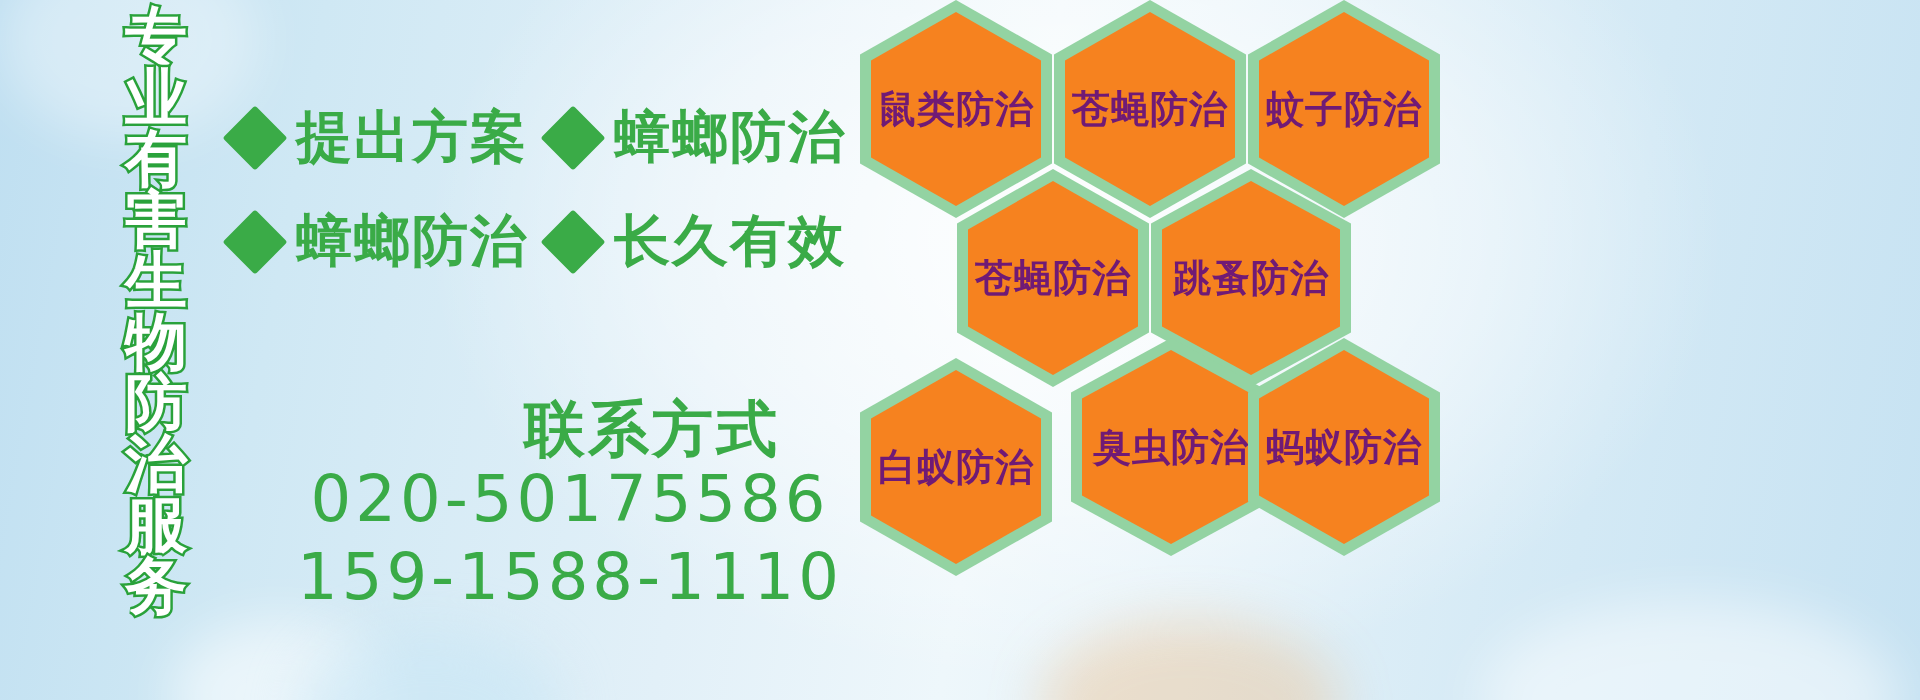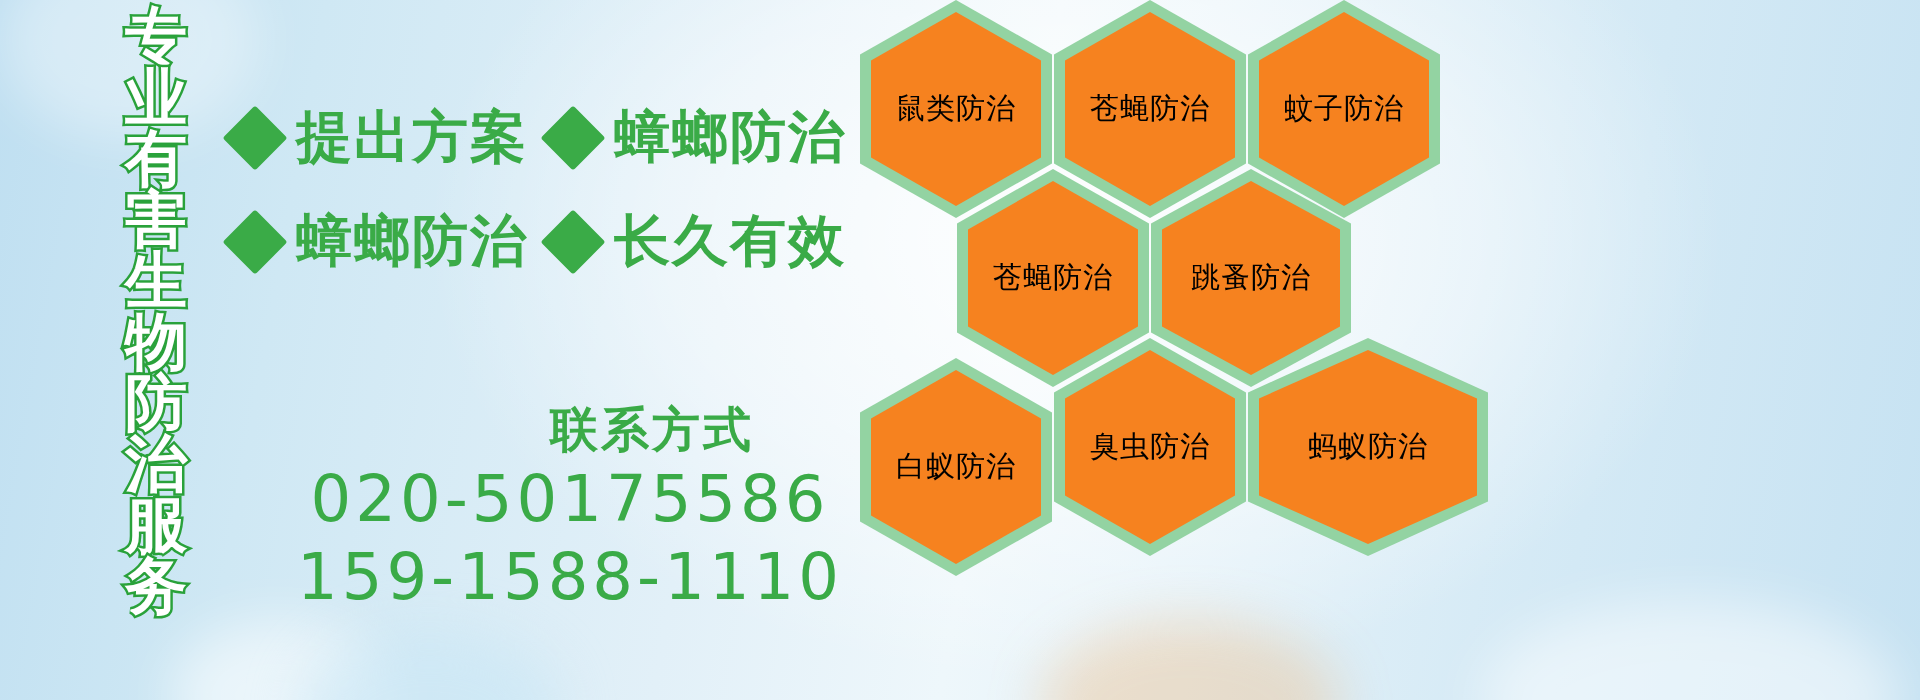--- a/index.html
+++ b/index.html
@@ -49,21 +49,21 @@
   .feature-label{
     font-size:56px;font-weight:bold;color:#3aab47;letter-spacing:2px;
     margin-left:18px;white-space:nowrap;
     font-family:"DejaVu Sans","Liberation Sans",sans-serif;
   }
   .gap{width:22px;flex:none;}
 
   
   #contact{position:absolute;left:232px;top:398px;width:640px;text-align:center;}
   #contact-heading{
-    font-size:48px;font-weight:bold;color:#3aab47;letter-spacing:3px;
+    font-size:61px;font-weight:bold;color:#3aab47;letter-spacing:3px;
     line-height:62px;text-align:center;margin-left:200px;
     font-family:"DejaVu Sans","Liberation Sans",sans-serif;
   }
   .phone{
     font-size:64px;color:#3aab47;letter-spacing:4px;line-height:78px;
     text-align:center;margin-left:36px;
     font-family:"DejaVu Sans","Liberation Sans",sans-serif;
   }
 
   
@@ -76,21 +76,21 @@
     background:#93d3a2;
     clip-path:polygon(50% 0%,100% 25%,100% 75%,50% 100%,0% 75%,0% 25%);
   }
   .hex .hex-inner{
     position:absolute;left:11px;top:12px;right:11px;bottom:12px;
     background:#f6821f;
     clip-path:polygon(50% 0%,100% 25%,100% 75%,50% 100%,0% 75%,0% 25%);
     display:flex;align-items:center;justify-content:center;
   }
   .hex-label{
-    font-size:29px;font-weight:normal;color:#000000;letter-spacing:1px;
+    font-size:38px;font-weight:bold;color:#701a75;letter-spacing:1px;
     white-space:nowrap;
     font-family:"DejaVu Sans","Liberation Sans",sans-serif;
   }
 </style>
 </head>
 <body>
 
 <div id="banner">
 
   <div class="blob b5"></div>
@@ -180,28 +180,28 @@
       </div>
     </div>
 
     <div class="hex" style="left:4px;top:364px;">
       <div class="hex-outer"></div>
       <div class="hex-inner">
         <span class="hex-label">白蚁防治</span>
       </div>
     </div>
 
-    <div class="hex" style="left:198px;top:344px;">
+    <div class="hex" style="left:215px;top:344px;padding-left:8px;">
       <div class="hex-outer"></div>
       <div class="hex-inner">
         <span class="hex-label">臭虫防治</span>
       </div>
     </div>
 
-    <div class="hex" style="left:392px;top:344px;padding-left:48px;">
+    <div class="hex" style="left:392px;top:344px;">
       <div class="hex-outer"></div>
       <div class="hex-inner">
         <span class="hex-label">蚂蚁防治</span>
       </div>
     </div>
 
   </div>
 
 </div>
 

